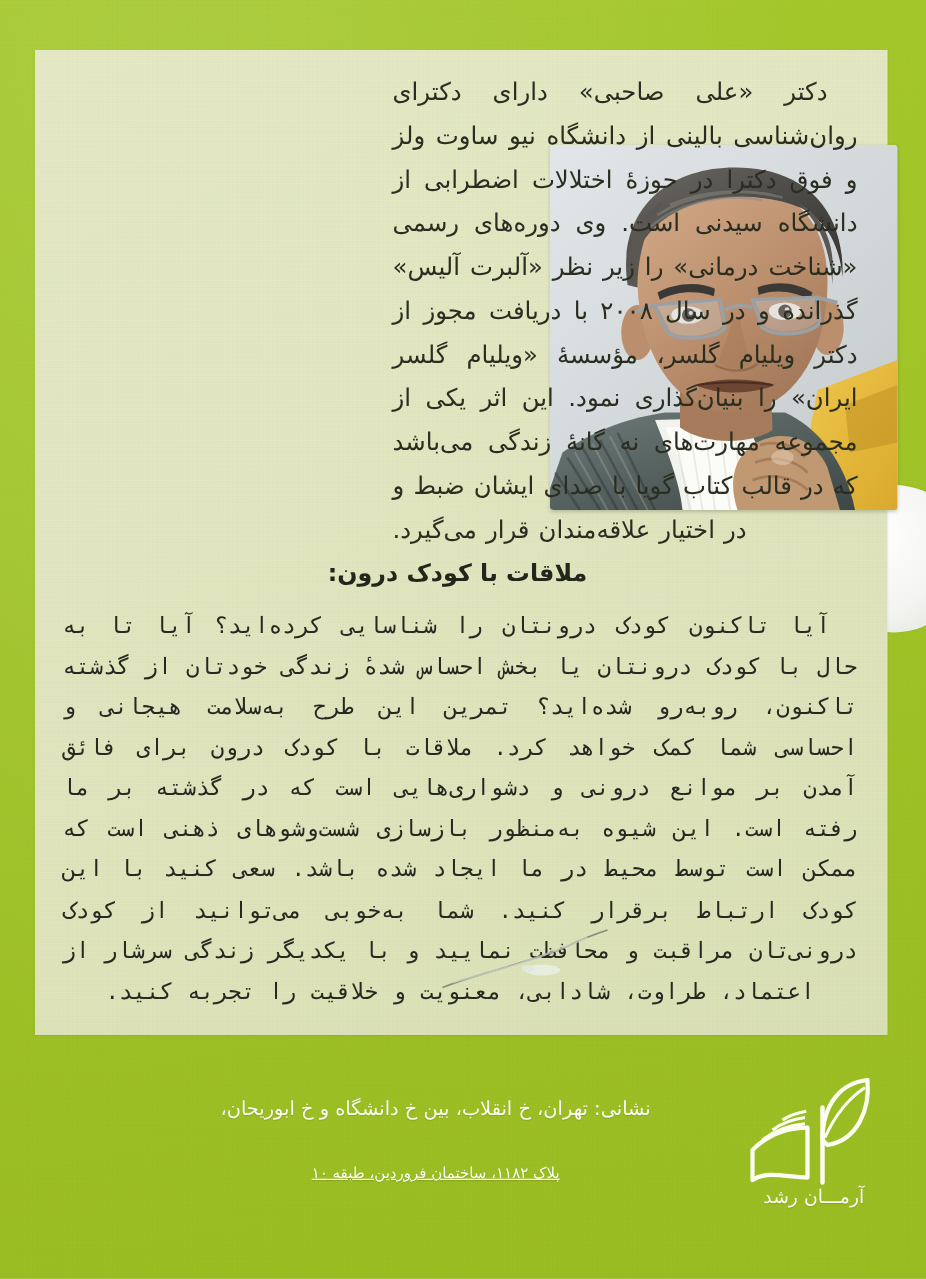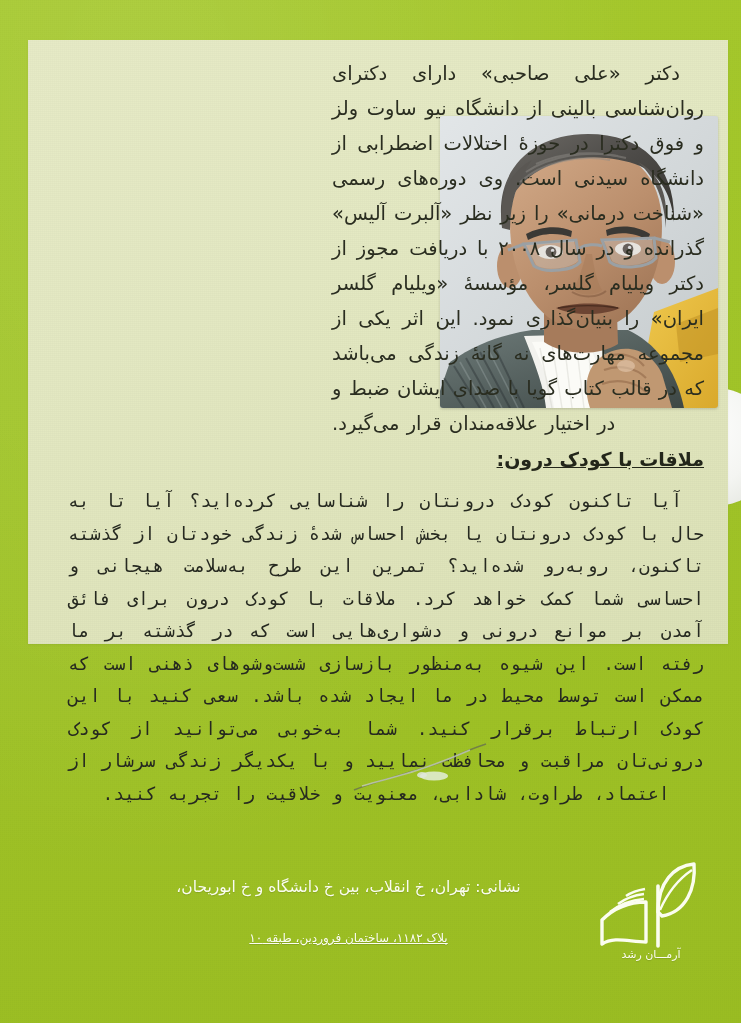--- a/index.html
+++ b/index.html
@@ -27,25 +27,24 @@
   }
   
   .disc{
     position:absolute;right:-34px;top:388px;width:120px;height:118px;
     border-radius:50%;
     background:radial-gradient(circle at 35% 35%,#ffffff 0%,#f4f5f2 55%,#dfe1d9 100%);
     box-shadow:0 0 2px rgba(0,0,0,.05);
   }
   
   .panel{
-    position:absolute;left:28px;top:40px;width:682px;height:604px;
+    position:absolute;left:28px;top:40px;width:682px;height:788px;
     background:
       linear-gradient(160deg,#e6eac6 0%,#e3e8c2 40%,#dfe4bb 75%,#dbe1b6 100%);
     box-shadow:0 1px 2px rgba(0,0,0,.06);
-    padding-left:18px;
   }
   .panel-grain{
     position:absolute;inset:0;pointer-events:none;
     background-image:
       repeating-linear-gradient(0deg, rgba(0,0,0,.014) 0 1px, rgba(255,255,255,.02) 1px 2px),
       repeating-linear-gradient(90deg, rgba(0,0,0,.012) 0 1px, rgba(255,255,255,.018) 1px 2px);
     mix-blend-mode:multiply;opacity:.6;
   }
   
   .photo{
@@ -60,23 +59,23 @@
   .bio{
     position:absolute;right:24px;top:16px;width:372px;
     direction:rtl;text-align:justify;text-align-last:left;
     font-size:19.5px;line-height:35px;color:#2a2d20;
     letter-spacing:.1px;word-spacing:1px;
   }
   .bio .indent{display:inline-block;width:24px;}
 
   .heading{
     position:absolute;right:24px;top:404px;width:640px;
-    direction:rtl;
+    direction:rtl;text-align:center;
     font-size:19px;font-weight:bold;color:#23261a;
-    line-height:30px;letter-spacing:.2px;text-decoration:underline;
+    line-height:30px;letter-spacing:.2px;
   }
   .body-text{
     position:absolute;right:24px;top:446px;width:636px;
     direction:rtl;text-align:justify;text-align-last:center;
     font-size:18px;line-height:32.5px;color:#262920;
     letter-spacing:.05px;word-spacing:.5px;font-family:Liberation Mono, monospace;
   }
   .body-text .indent{display:inline-block;width:22px;}
 
   
@@ -105,21 +104,21 @@
     padding-right:44px;
   }
   .f-web .sp{display:inline-block;width:34px;}
 
   .logo{
     position:absolute;left:596px;top:862px;width:110px;height:106px;
     color:#fdfef6;
   }
   .logo svg{display:block;width:100%;height:auto;}
   .logo-word{
-    margin-top:-2px;text-align:center;font-size:11px;
+    margin-top:-2px;text-align:center;font-size:15px;
     letter-spacing:.5px;color:#fcfdf2;direction:rtl;
     text-shadow:0 1px 1px rgba(0,0,0,.12);
   }
 </style>
 </head>
 <body>
 
 <div class="cover">
 
   <div class="grain"></div>

